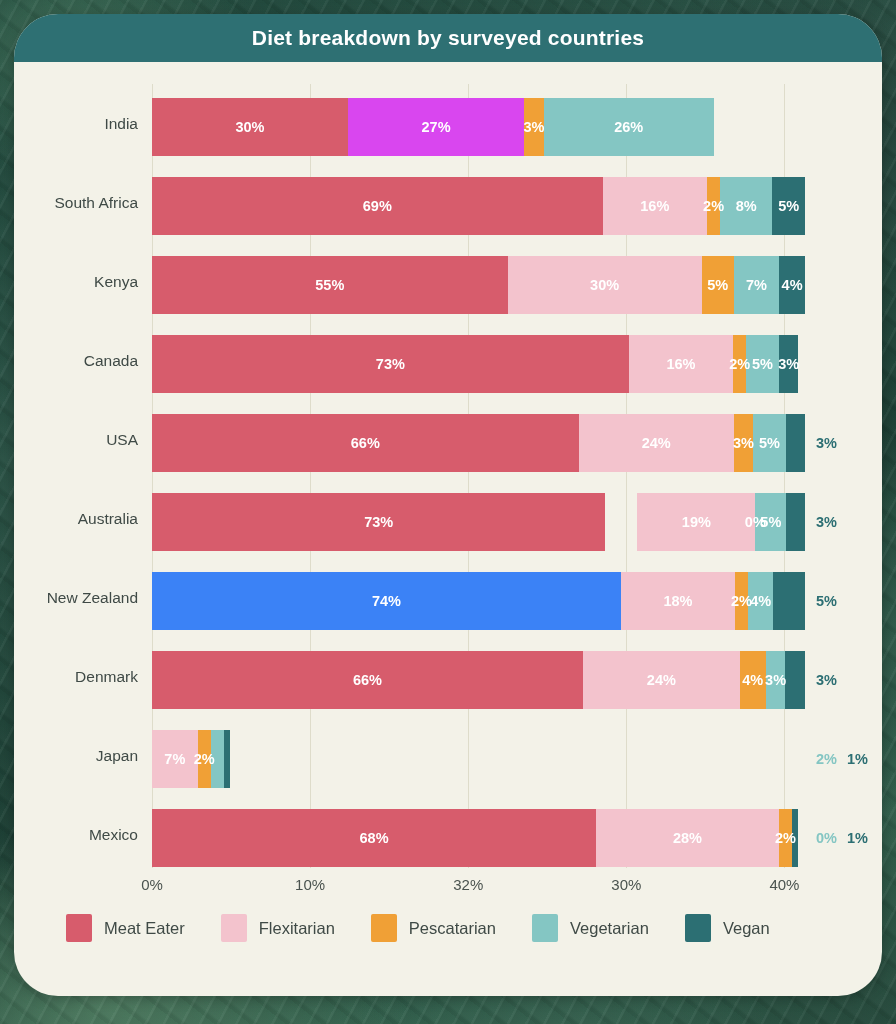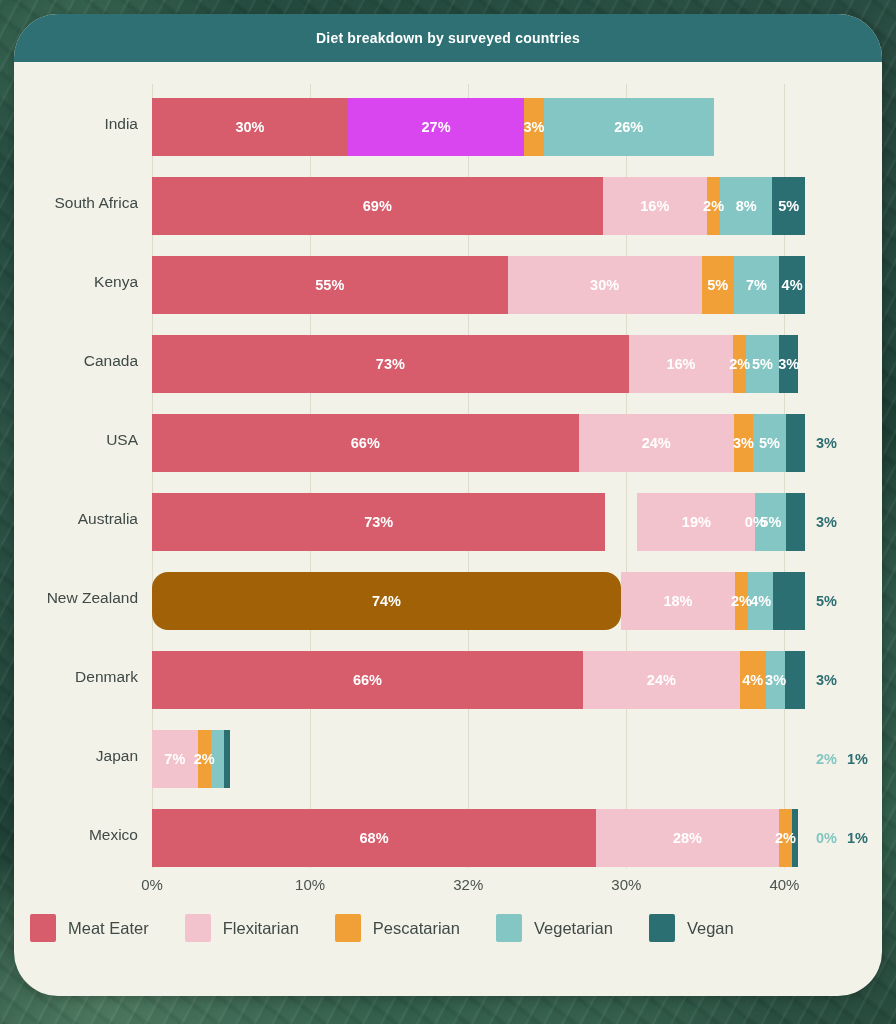--- a/index.html
+++ b/index.html
@@ -49,21 +49,21 @@
   }
   #title-bar {
     height: 48px;
     background: #2e7073;
     display: flex;
     align-items: center;
     justify-content: center;
   }
   #title-bar .title {
     color: #ffffff;
-    font-size: 14px;
+    font-size: 21px;
     font-weight: bold;
     letter-spacing: 0.2px;
   }
 
   
   #plot {
     position: absolute;
     left: 0;
     top: 48px;
     width: 868px;
@@ -154,21 +154,21 @@
 
   
   #legend {
     position: absolute;
     left: 0;
     top: 886px;
     width: 868px;
     height: 56px;
     display: flex;
     align-items: center;
-    padding-left: 16px;
+    padding-left: 52px;
     box-sizing: border-box;
     gap: 0;
   }
   .legend-item {
     display: flex;
     align-items: center;
     margin-right: 36px;
   }
   .legend-swatch {
     width: 26px;
@@ -317,21 +317,21 @@
             </div>
             <div class="seg" style="width: 19.59px; background: rgb(44, 111, 115);"></div>
           </div>
           <div class="outside-labels" style="left: 791px;">
             <span class="olbl" style="color: rgb(44, 111, 115);">3%</span>
           </div>
         </div>
         <div class="row">
           <div class="row-label">New Zealand</div>
           <div class="bar" style="width: 653px;">
-            <div class="seg" style="width: 483.22px; background: #a16207; border-radius: 16px;">
+            <div class="seg" style="width: 483.22px; background: #3b82f6;">
               <span class="lbl">74%</span>
             </div>
             <div class="seg" style="width: 117.54px; background: rgb(243, 195, 205);">
               <span class="lbl">18%</span>
             </div>
             <div class="seg" style="width: 13.06px; background: rgb(240, 160, 54);">
               <span class="lbl">2%</span>
             </div>
             <div class="seg" style="width: 26.12px; background: rgb(132, 198, 195);">
               <span class="lbl">4%</span>

